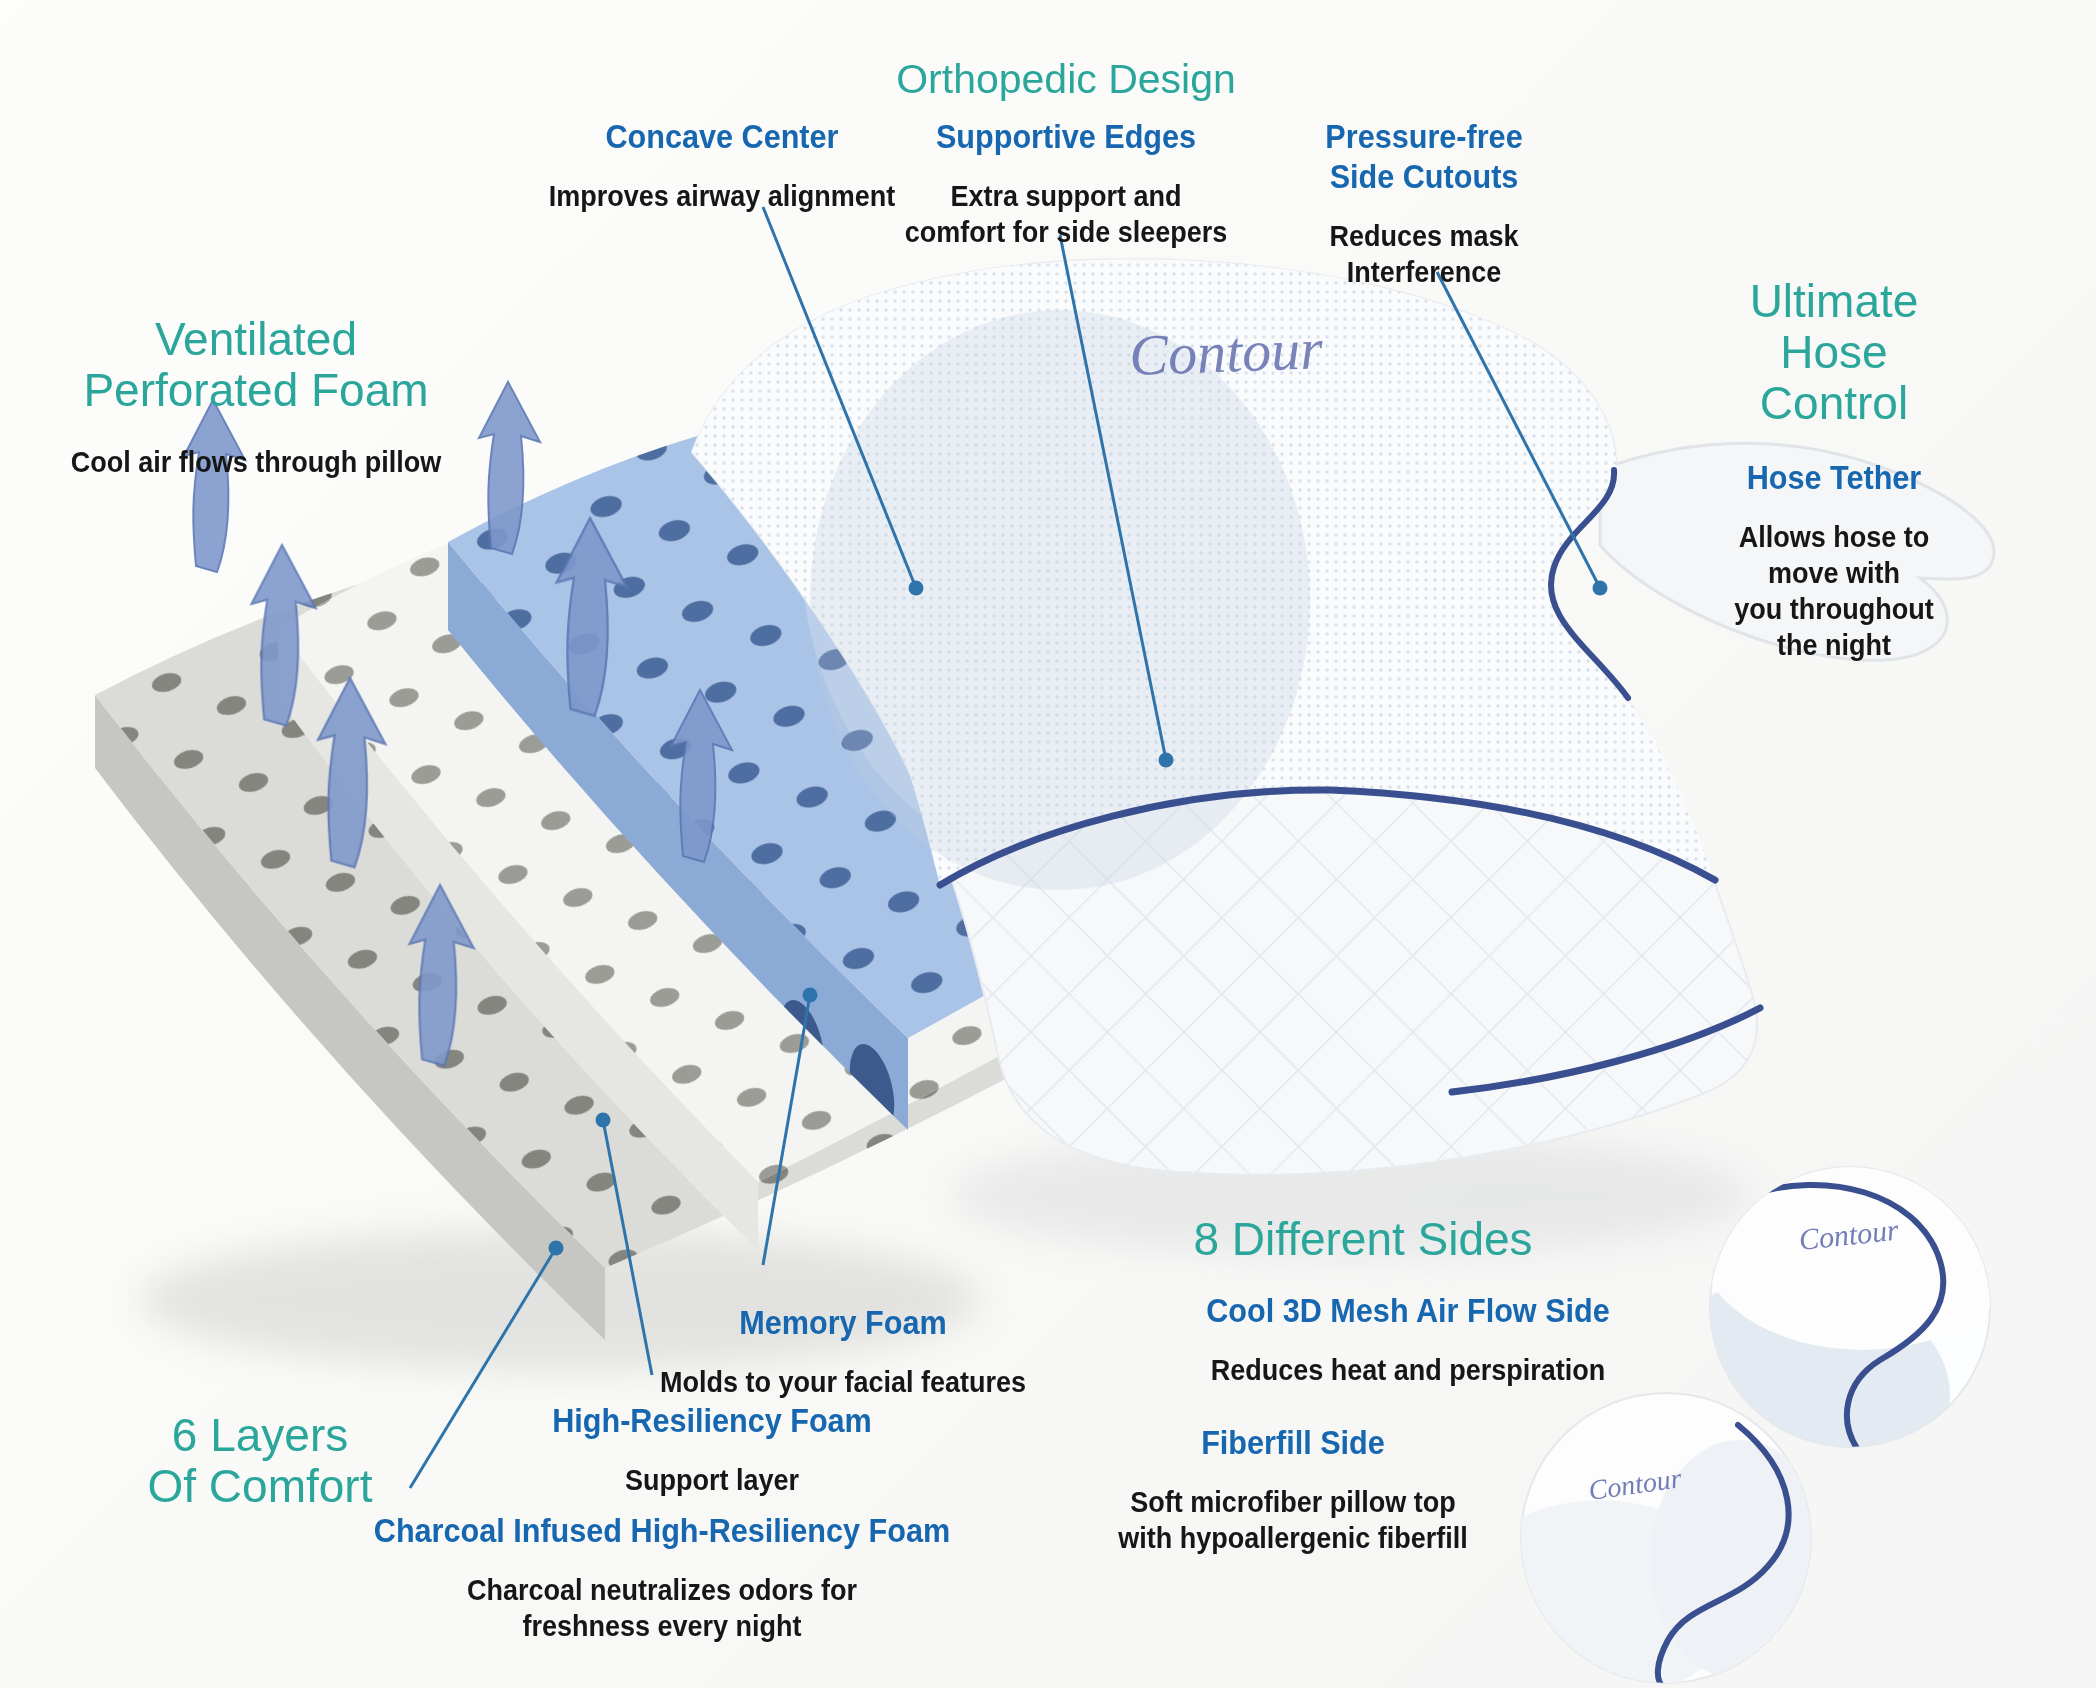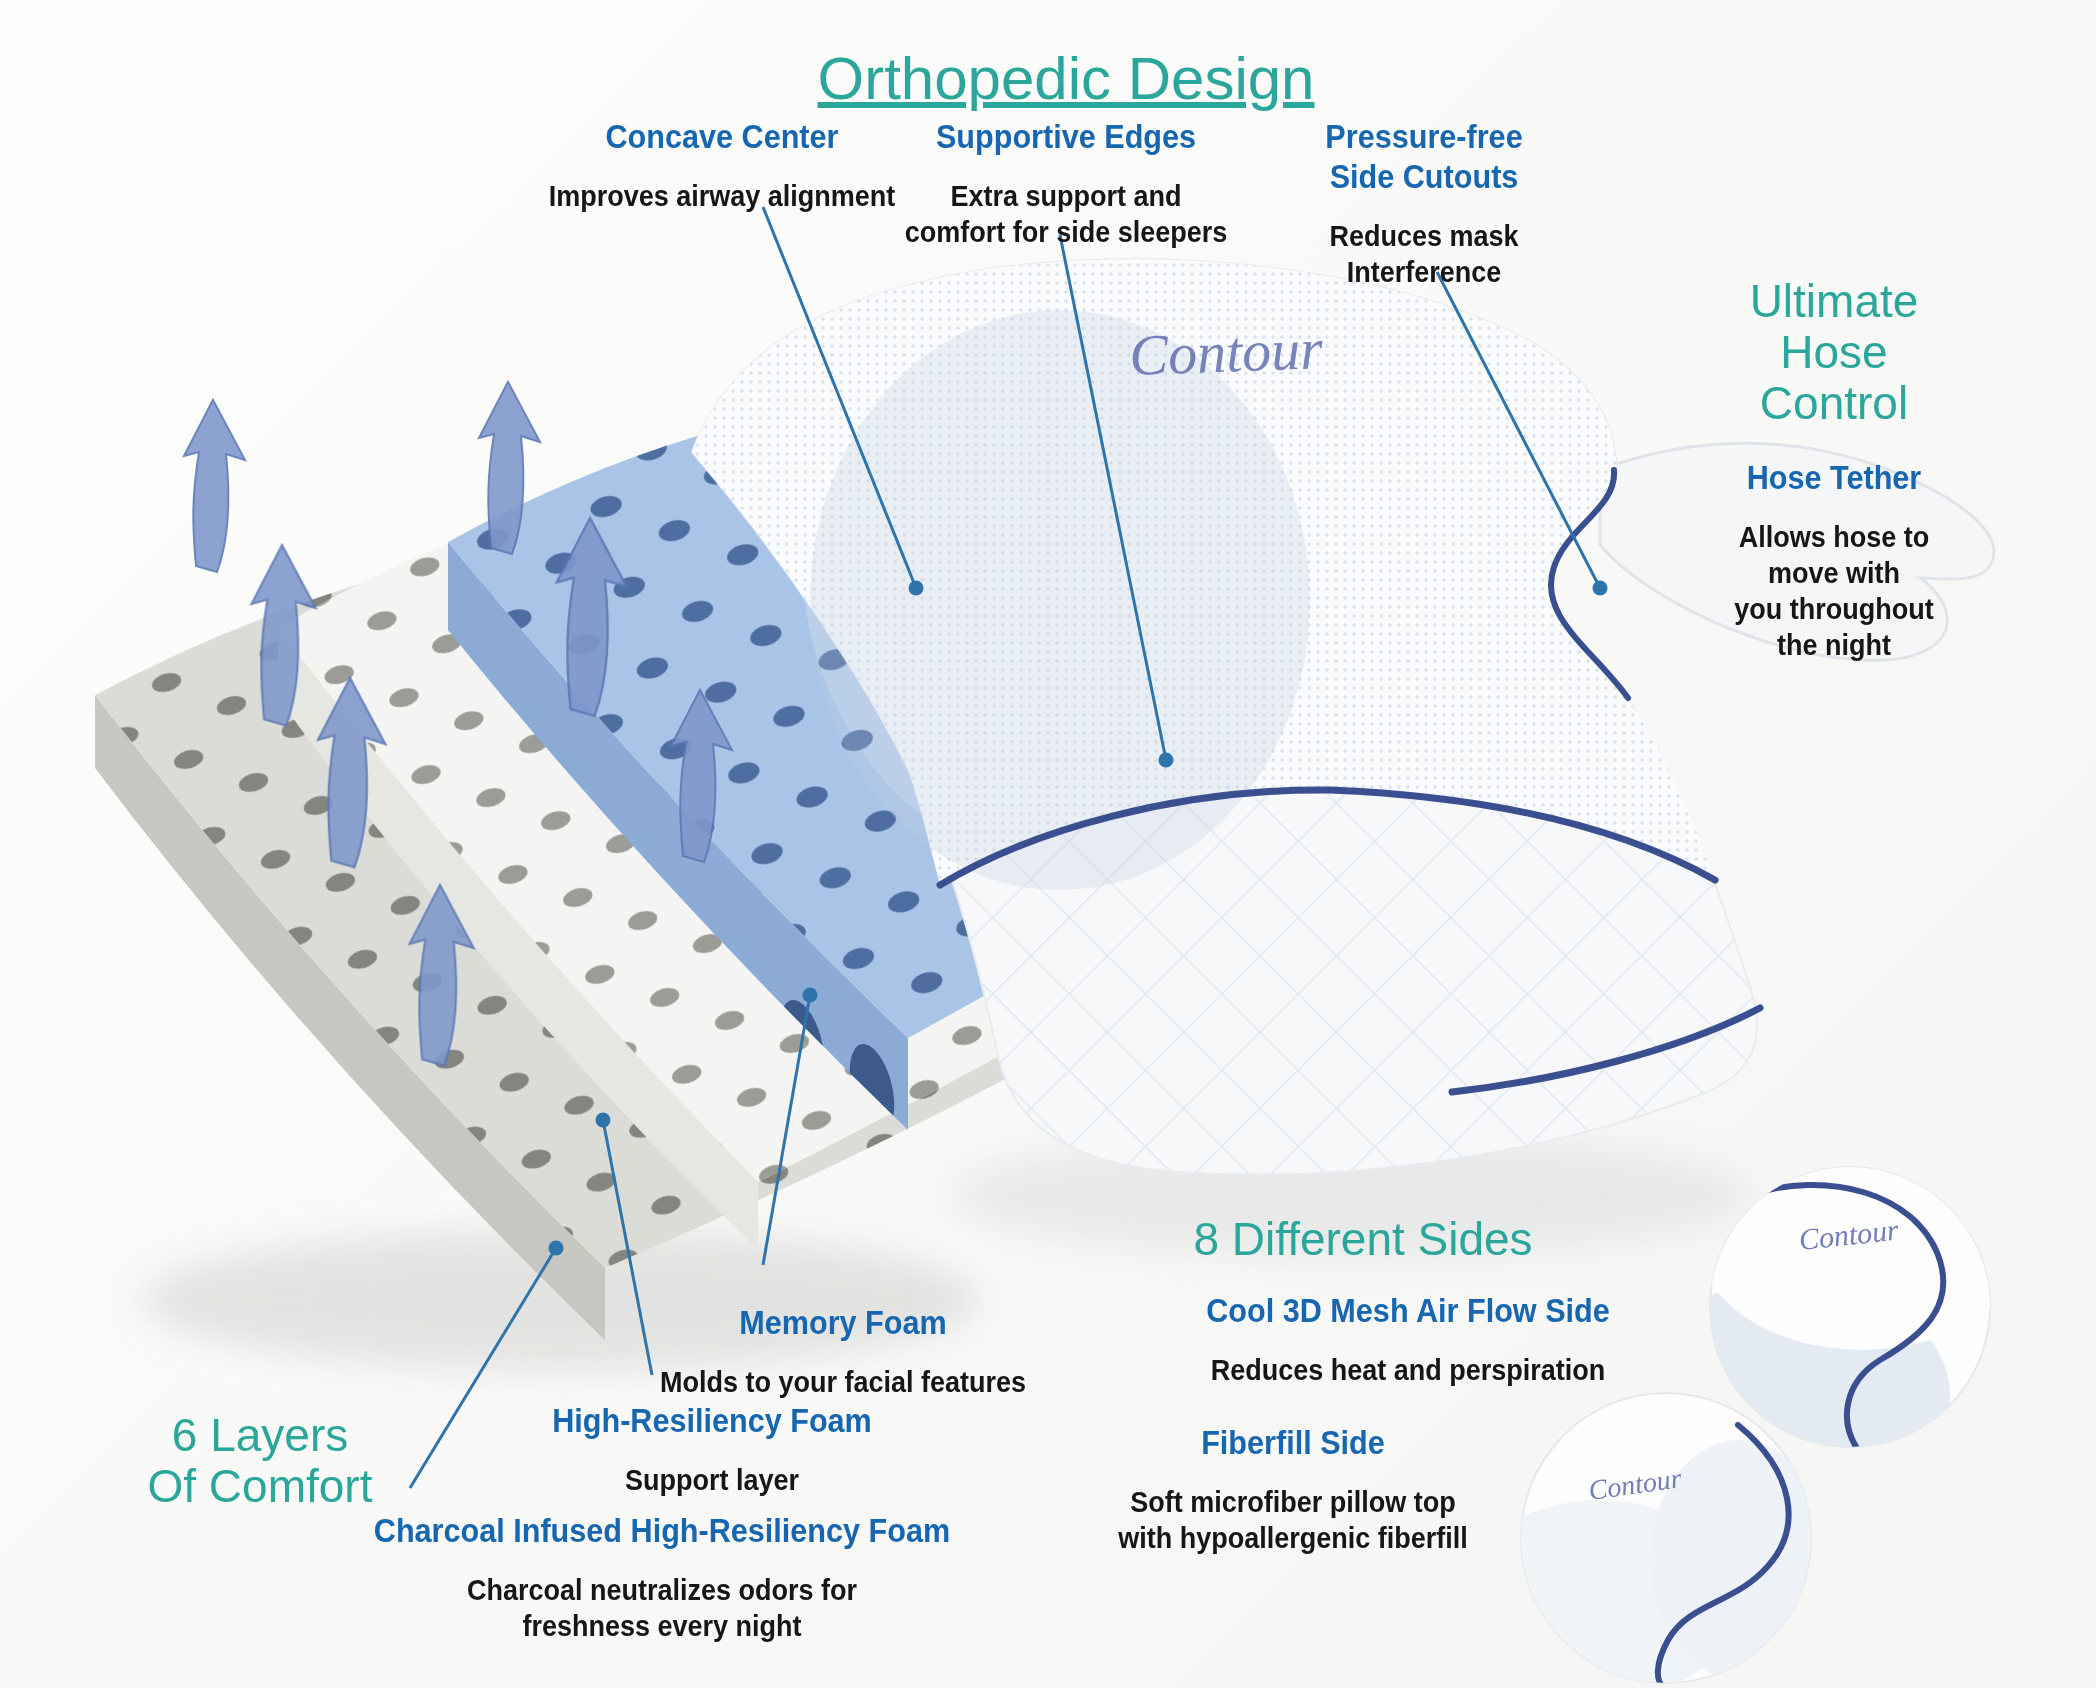--- a/index.html
+++ b/index.html
@@ -4,21 +4,21 @@
 <style>
   html,body{margin:0;padding:0;background:#ffffff;}
   .stage{
     position:relative;width:2096px;height:1688px;overflow:hidden;
     background:linear-gradient(135deg,#fdfdfc 0%,#f8f8f6 60%,#f4f5f4 100%);
     font-family:"Liberation Sans",sans-serif;
   }
   .stage > svg{position:absolute;left:0;top:0;}
   .callout{position:absolute;transform:translateX(-50%);text-align:center;white-space:pre-line;}
   .th{color:#2ba69b;font-size:46px;line-height:51px;font-weight:400;}
-  .th.title{font-size:60px;line-height:54px;text-decoration:underline;}
+  .th.title{font-size:41px;line-height:54px;}
   .bh{color:#1767b0;font-size:34px;line-height:40px;font-weight:700;transform:scaleX(.9);}
   .bd{color:#161616;font-size:30px;line-height:36px;font-weight:700;transform:scaleX(.9);margin-top:4px;}
   .sp{margin-top:10px;}
 </style>
 </head>
 <body>
 
 <div class="stage">
 
   <svg width="2096" height="1688" viewBox="0 0 2096 1688">
@@ -198,20 +198,25 @@
 you throughout the night</div>
   </div>
 
   <div class="callout" style="left:1424px;top:98px">
     <div class="bh">Pressure-free
 Side Cutouts</div>
     <div class="bd">Reduces mask
 Interference</div>
   </div>
 
+  <div class="callout" style="left:256px;top:296px">
+    <div class="th">Ventilated
+Perforated Foam</div>
+    <div class="bd sp">Cool air flows through pillow</div>
+  </div>
 
   <div class="callout" style="left:260px;top:1392px">
     <div class="th">6 Layers
 Of Comfort</div>
   </div>
 
   <div class="callout" style="left:843px;top:1284px">
     <div class="bh">Memory Foam</div>
     <div class="bd">Molds to your facial features</div>
   </div>

